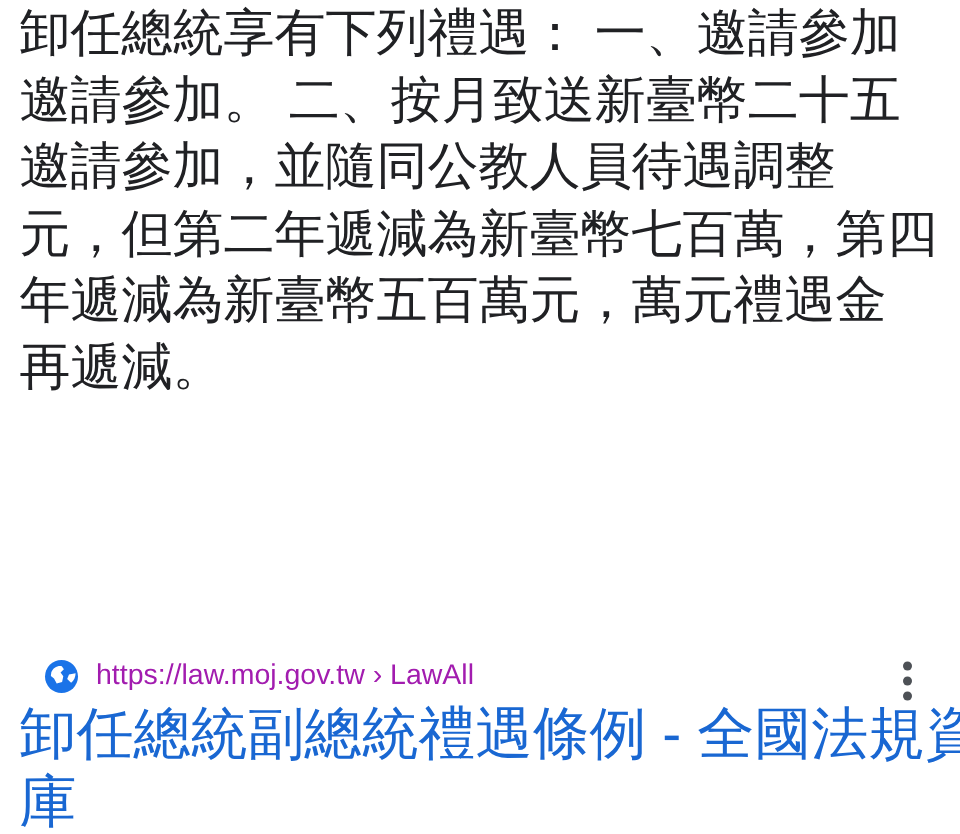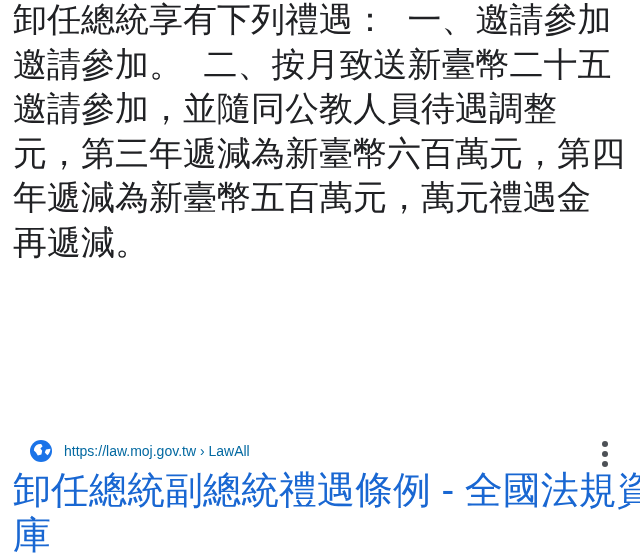--- a/index.html
+++ b/index.html
@@ -16,43 +16,42 @@
   .snippet {
     position: absolute;
     left: 13px;
     top: 0;
     color: #202124;
   }
   .snippet-line {
     font-size: 34px;
     line-height: 44.5px;
     white-space: nowrap;
-    font-family: Liberation Mono, monospace;
   }
 
   
   .url-row {
     position: absolute;
     left: 29px;
     top: 437px;
     height: 28px;
     display: flex;
     align-items: center;
   }
   .favicon {
     width: 24px;
     height: 24px;
     margin-right: 11px;
     flex: none;
     display: block;
   }
   .breadcrumb {
-    font-size: 14px;
+    font-size: 19px;
     font-style: normal;
-    color: #0369a1;
+    color: #a21caf;
     white-space: nowrap;
   }
 
   
   .menu {
     position: absolute;
     left: 600px;
     top: 439px;
     display: flex;
     flex-direction: column;
@@ -87,21 +86,21 @@
 </style>
 </head>
 <body>
 
 <div class="page">
 
   <div class="snippet">
     <div class="snippet-line">卸任總統享有下列禮遇： 一、邀請參加</div>
     <div class="snippet-line">邀請參加。 二、按月致送新臺幣二十五</div>
     <div class="snippet-line">邀請參加，並隨同公教人員待遇調整</div>
-    <div class="snippet-line">元，第三年遞減為新臺幣六百萬元，第四</div>
+    <div class="snippet-line">元，但第二年遞減為新臺幣七百萬，第四</div>
     <div class="snippet-line">年遞減為新臺幣五百萬元，萬元禮遇金</div>
     <div class="snippet-line">再遞減。</div>
   </div>
 
   <div class="url-row">
     <svg class="favicon" viewBox="0 0 24 24" width="24" height="24" aria-hidden="true">
       <circle cx="12" cy="12" r="11" fill="#1a73e8"></circle>
       <path d="M5.2 9.2 C6.3 6.2 9.2 4.6 12.2 5.1 L13.6 7.2 L11.4 9.4 L13.2 11.8 L12.4 15.6 L8.8 16.6 L7.0 13.4 L4.9 11.6 Z" fill="#ffffff"></path>
       <path d="M21.4 9.8 L17.0 10.6 L15.8 13.6 L18.4 16.2 C20.2 14.7 21.4 12.4 21.4 9.8 Z" fill="#ffffff"></path>
     </svg>

